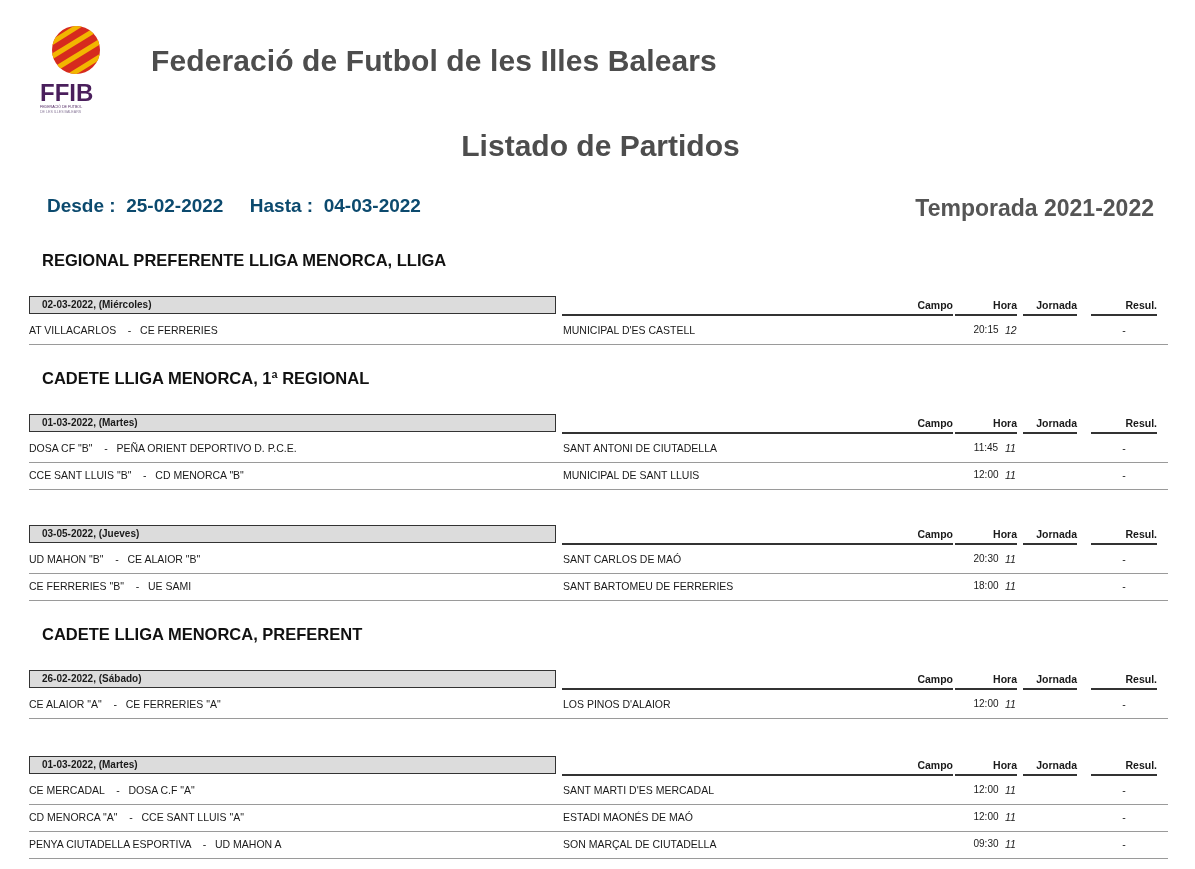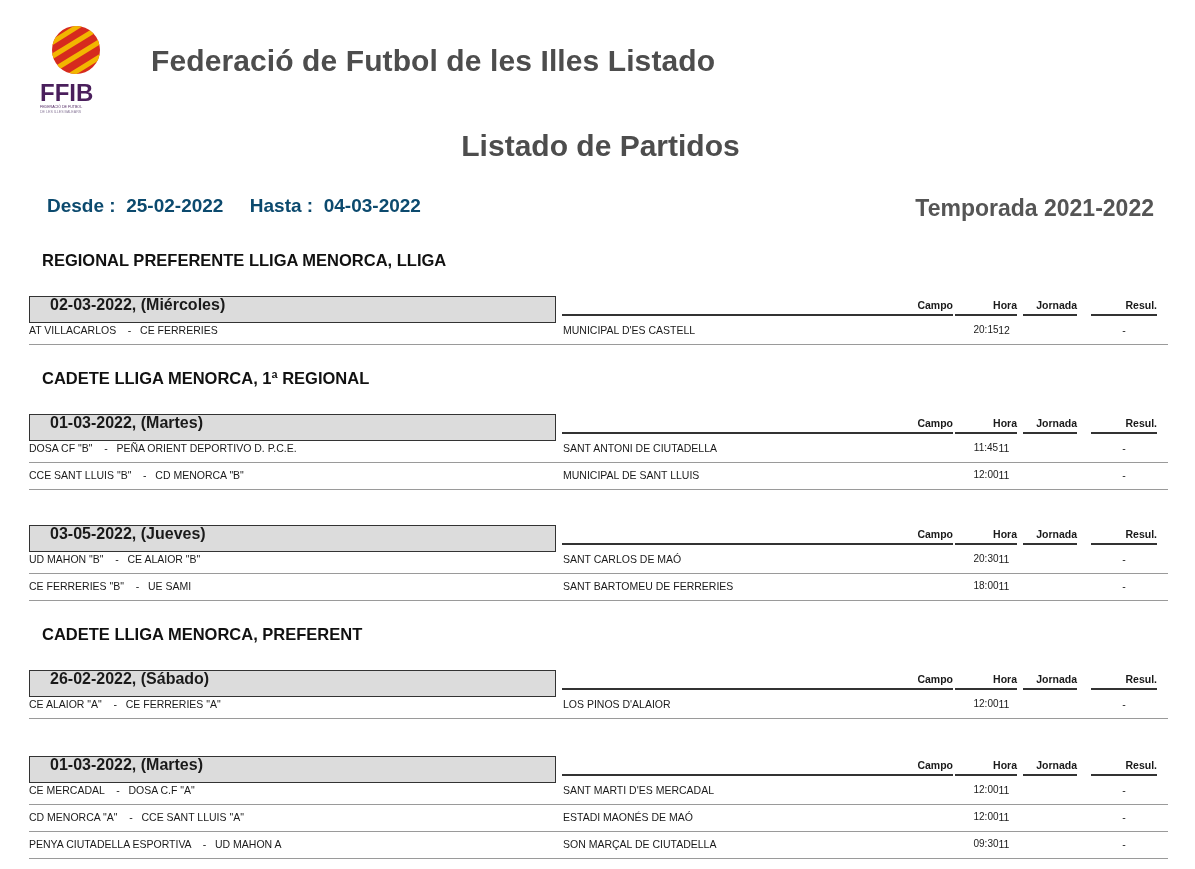--- a/index.html
+++ b/index.html
@@ -25,41 +25,41 @@
       position: absolute; right: 41px; top: 195px;
       font-size: 23px; font-weight: bold; color: #555555;
     }
     .section-title {
       position: absolute; left: 42px;
       font-size: 16.5px; font-weight: bold; color: #111111;
     }
     .block { position: absolute; left: 29px; width: 1139px; }
     .hdr { position: relative; height: 22px; }
     .date-box {
-      position: absolute; left: 0; top: 0; width: 527px; height: 27px;
+      position: absolute; left: 0; top: 0; width: 527px; height: 18px;
       background: #dcdcdc; border: 1.5px solid #333333; box-sizing: border-box;
-      font-size: 16px; font-weight: bold; padding-left: 20px; line-height: 16px;
+      font-size: 10px; font-weight: bold; padding-left: 12px; line-height: 16px;
     }
     .col-h {
       position: absolute; top: 0; height: 20px; border-bottom: 2px solid #333333;
       font-size: 10.5px; font-weight: bold; text-align: right; line-height: 18px;
       box-sizing: border-box;
     }
     .c-campo { left: 533px; width: 391px; }
     .c-hora  { left: 926px; width: 62px; }
     .c-jorn  { left: 994px; width: 54px; }
     .c-res   { left: 1062px; width: 66px; }
     .row {
       position: relative; height: 26px; border-bottom: 1.5px solid #9a9a9a;
       font-size: 10.5px; line-height: 24px;
     }
     .row .match { position: absolute; left: 0; white-space: pre; }
     .row .campo { position: absolute; left: 534px; }
     .row .hora { position: absolute; left: 926px; width: 62px; text-align: center; font-size: 10px; }
-    .row .jorn { position: absolute; left: 948px; width: 54px; text-align: center; }
+    .row .jorn { position: absolute; left: 976px; width: 54px; text-align: left; font-style: italic; }
     .row .res { position: absolute; left: 1062px; width: 66px; text-align: center; }
   </style>
 </head>
 <body>
 
 <div class="logo">
   <svg width="72" height="92" viewBox="0 0 72 92">
     <defs>
         <clipPath id="ballclip">
           <circle cx="38" cy="25" r="24"></circle>
@@ -71,21 +71,21 @@
       <line x1="10" y1="34" x2="62" y2="2"></line>
       <line x1="14" y1="46" x2="66" y2="14"></line>
       <line x1="26" y1="54" x2="68" y2="28"></line>
     </g>
     <text x="2" y="76" font-family="Liberation Sans, sans-serif" font-weight="bold" font-size="24" fill="#4a1f5c">FFIB</text>
     <text x="2" y="83" font-family="Liberation Sans, sans-serif" font-size="3.6" fill="#4a1f5c">FEDERACIÓ DE FUTBOL</text>
     <text x="2" y="88" font-family="Liberation Sans, sans-serif" font-size="3.6" fill="#8a7a9a">DE LES ILLES BALEARS</text>
   </svg>
 </div>
 
-<div class="org-title">Federació de Futbol de les Illes Listado</div>
+<div class="org-title">Federació de Futbol de les Illes Balears</div>
 <div class="doc-title">Listado de Partidos</div>
 
 <div class="range">
   <span>Desde :</span><span>  </span><span>25-02-2022</span><span>     </span><span>Hasta :</span><span>  </span><span>04-03-2022</span>
 </div>
 <div class="season">Temporada 2021-2022</div>
 
 <div class="section-title" style="top:251px;">REGIONAL PREFERENTE LLIGA MENORCA, LLIGA</div>
 
 <div class="block" style="top:296px;">

